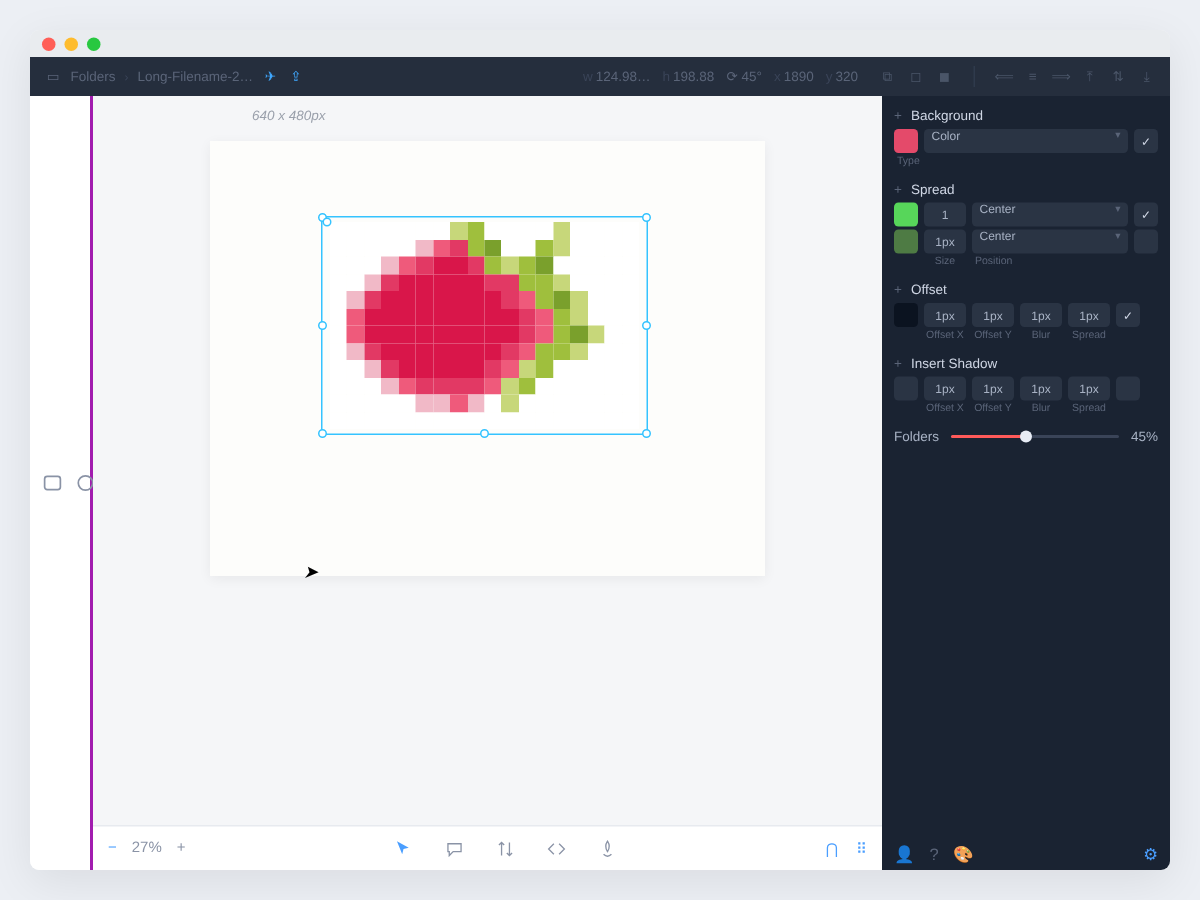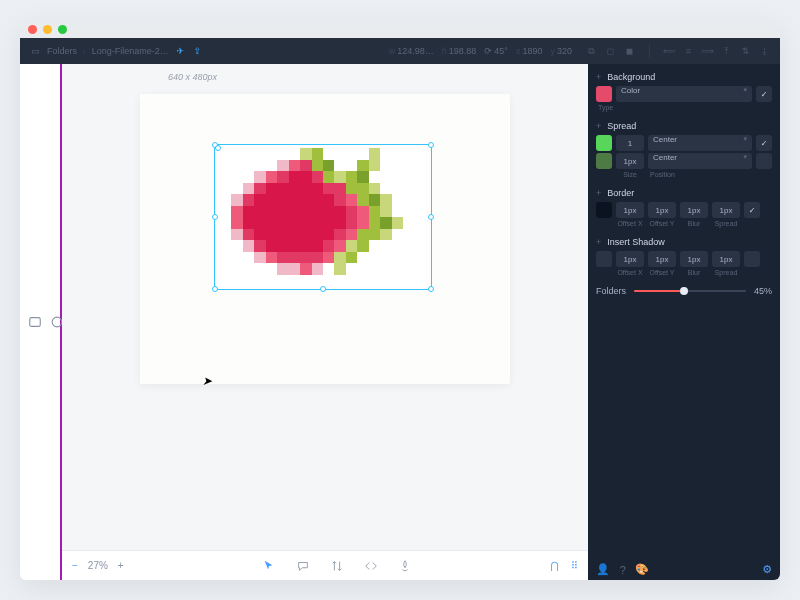--- a/index.html
+++ b/index.html
@@ -511,21 +511,21 @@
         <div class="cap">
             <span style="width:16px"></span>
             <span>Size</span>
             <span class="wide">Position</span>
           </div>
       </div>
 
       <div>
         <div class="sec-head">
             <span class="plus">+</span>
-            <span>Border</span>
+            <span>Offset</span>
           </div>
         <div class="row">
           <div class="sw" style="background:#0b1320"></div>
           <div class="num-box">1px</div>
           <div class="num-box">1px</div>
           <div class="num-box">1px</div>
           <div class="num-box">1px</div>
           <div class="chk">✓</div>
         </div>
         <div class="cap">

